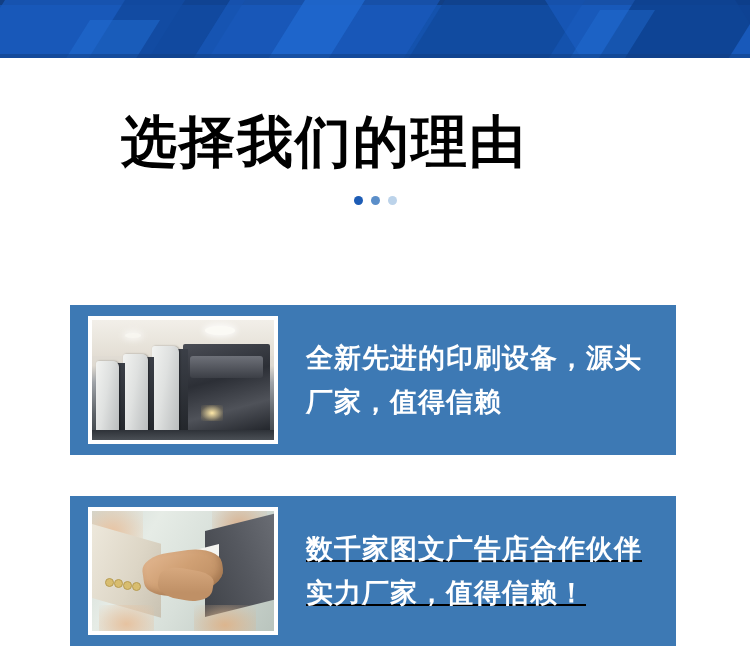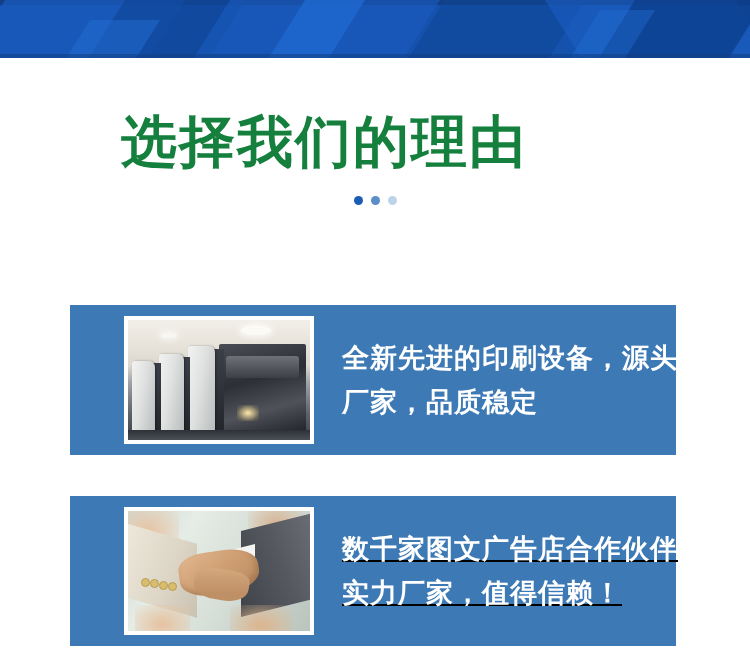--- a/index.html
+++ b/index.html
@@ -69,21 +69,21 @@
   .headline {
     position: absolute;
     left: 0;
     top: 108px;
     width: 648px;
     text-align: center;
     font-size: 56px;
     line-height: 68px;
     font-weight: 700;
     letter-spacing: 2px;
-    color: #15803d;
+    color: #000000;
     white-space: nowrap;
   }
 
   
   .dots {
     position: absolute;
     left: 0;
     top: 196px;
     width: 750px;
     display: flex;
@@ -113,21 +113,20 @@
 
   
   .card {
     position: absolute;
     left: 70px;
     width: 606px;
     background: #3d79b4;
     box-sizing: border-box;
     display: flex;
     align-items: center;
-    padding-left: 36px;
   }
   .card-1 { top: 305px; height: 150px; }
   .card-2 { top: 496px; height: 150px; text-decoration: underline; }
 
   .card-thumb {
     width: 190px;
     height: 128px;
     margin-left: 18px;
     border: 4px solid #ffffff;
     box-sizing: border-box;
@@ -298,21 +297,21 @@
         <div class="press-dark d2"></div>
         <div class="press-unit u2"></div>
         <div class="press-dark d1"></div>
         <div class="press-unit u1"></div>
         <div class="press-glow"></div>
         <div class="press-floor"></div>
       </div>
     </div>
     <div class="card-text">
       <span class="line">全新先进的印刷设备，源头</span>
-      <span class="line">厂家，品质稳定</span>
+      <span class="line">厂家，值得信赖</span>
     </div>
   </div>
 
   <div class="card card-2">
     <div class="card-thumb">
       <div class="thumb-art">
         <div class="hs-bg"></div>
         <div class="hs-blur-a"></div>
         <div class="hs-blur-b"></div>
         <div class="hs-suit-r"></div>

